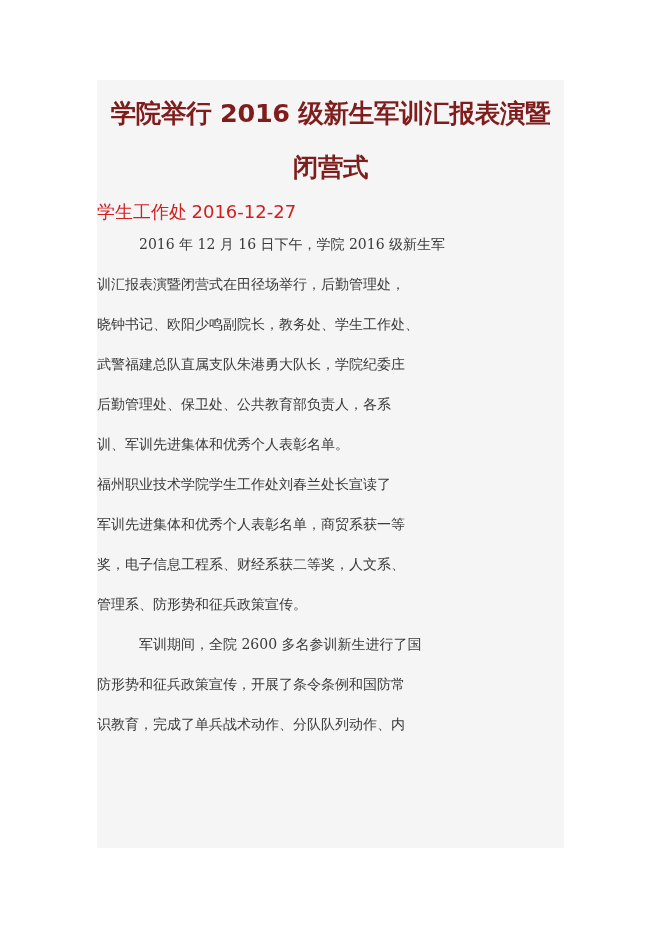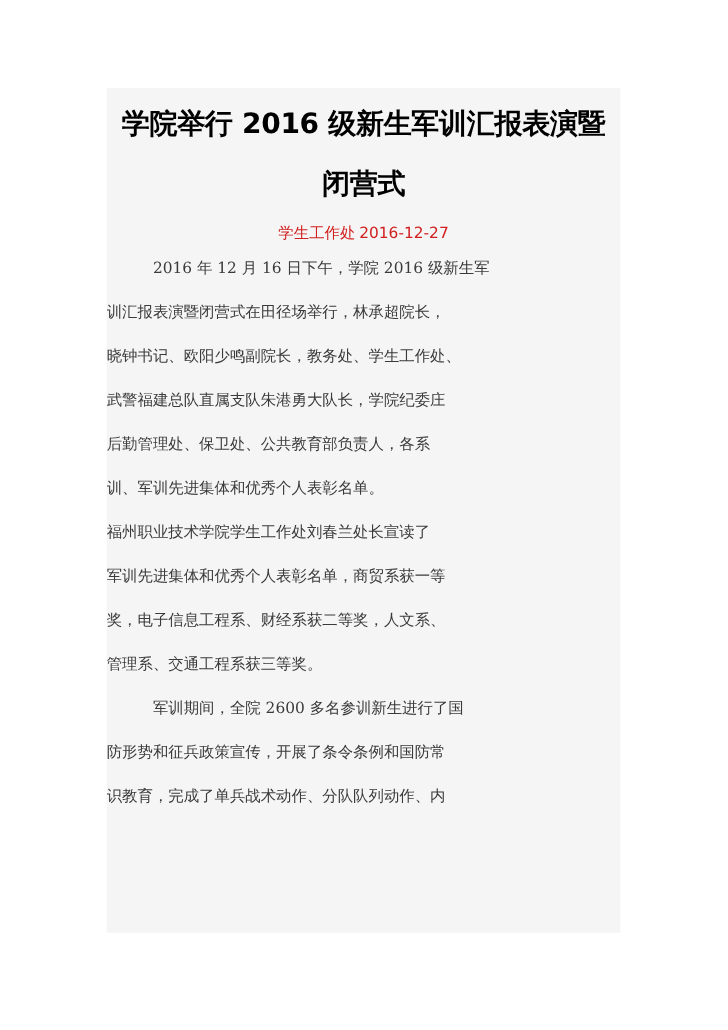--- a/index.html
+++ b/index.html
@@ -19,36 +19,35 @@
       top: 80px;
       width: 467px;
       height: 768px;
       background: #f6f5f6;
       overflow: hidden;
     }
     .title {
       margin: 0;
       padding-top: 6px;
       text-align: center;
-      color: #000000;
+      color: #7f1d1d;
       font-family: "DejaVu Sans", sans-serif;
       font-weight: bold;
       font-size: 25.5px;
       line-height: 54px;
       letter-spacing: -0.3px;
       white-space: nowrap;
     }
     .title .line {
       display: block;
     }
     .byline {
-      text-align: center;
       margin-top: 6px;
       height: 24px;
-      font-size: 14px;
+      font-size: 18px;
       line-height: 24px;
       color: #d0201f;
     }
     .byline .author {
       font-family: "DejaVu Serif", serif;
     }
     .byline .date {
       font-family: "DejaVu Sans", sans-serif;
       font-weight: normal;
     }
@@ -81,31 +80,31 @@
   </h1>
 
   <div class="byline">
     <span class="author">学生工作处</span>
     <span class="date">2016-12-27</span>
   </div>
 
   <div class="body-text">
     <p>
       <span class="ln indent">2016 年 12 月 16 日下午，学院 2016 级新生军</span>
-      <span class="ln">训汇报表演暨闭营式在田径场举行，林承超院长，</span>
+      <span class="ln">训汇报表演暨闭营式在田径场举行，后勤管理处，</span>
       <span class="ln">晓钟书记、欧阳少鸣副院长，教务处、学生工作处、</span>
       <span class="ln">武警福建总队直属支队朱港勇大队长，学院纪委庄</span>
       <span class="ln">后勤管理处、保卫处、公共教育部负责人，各系</span>
       <span class="ln">训、军训先进集体和优秀个人表彰名单。</span>
     </p>
     <p>
       <span class="ln">福州职业技术学院学生工作处刘春兰处长宣读了</span>
       <span class="ln">军训先进集体和优秀个人表彰名单，商贸系获一等</span>
       <span class="ln">奖，电子信息工程系、财经系获二等奖，人文系、</span>
-      <span class="ln">管理系、交通工程系获三等奖。</span>
+      <span class="ln">管理系、防形势和征兵政策宣传。</span>
     </p>
     <p>
       <span class="ln indent">军训期间，全院 2600 多名参训新生进行了国</span>
       <span class="ln">防形势和征兵政策宣传，开展了条令条例和国防常</span>
       <span class="ln">识教育，完成了单兵战术动作、分队队列动作、内</span>
     </p>
   </div>
 </div>
 
 </body></html>

